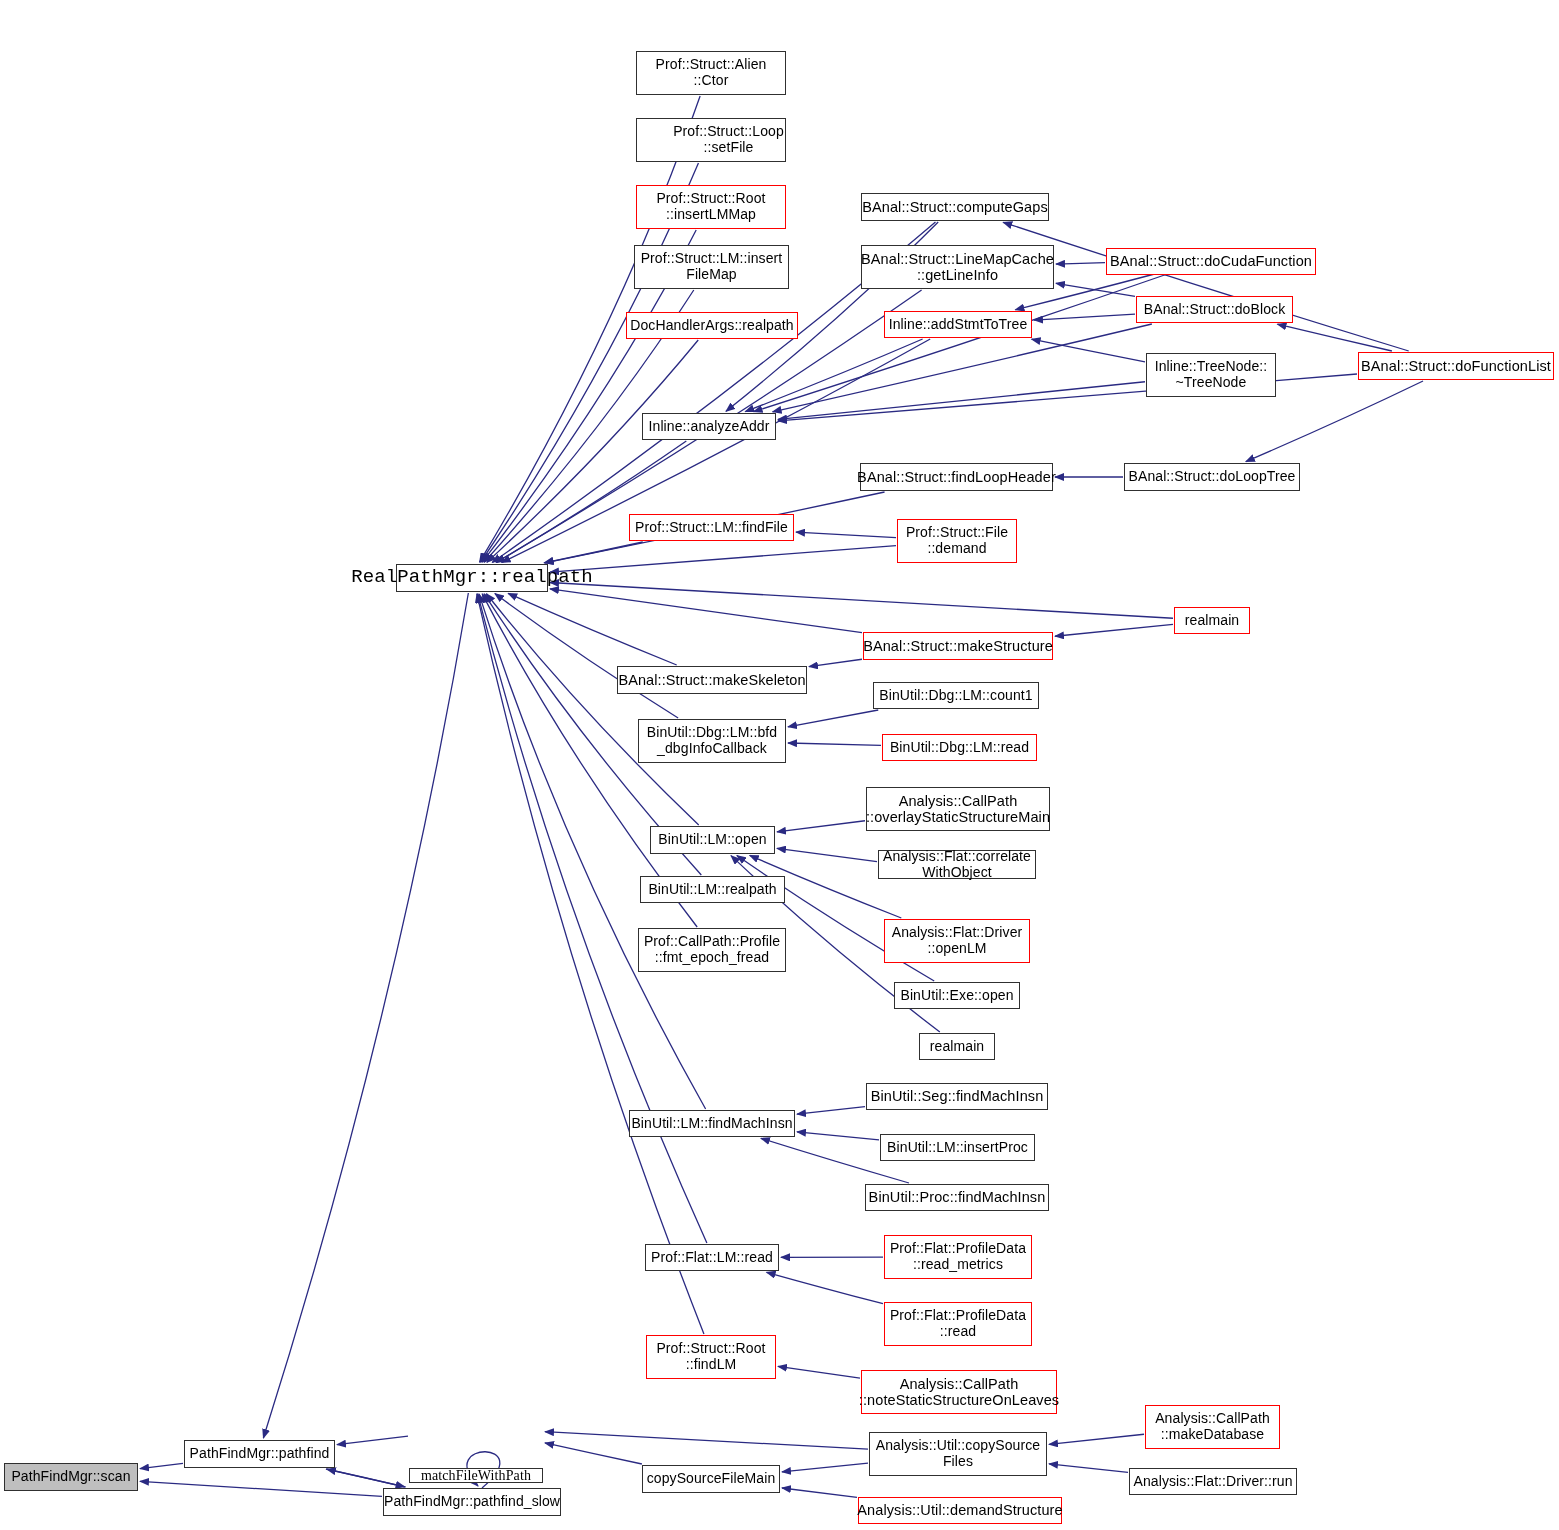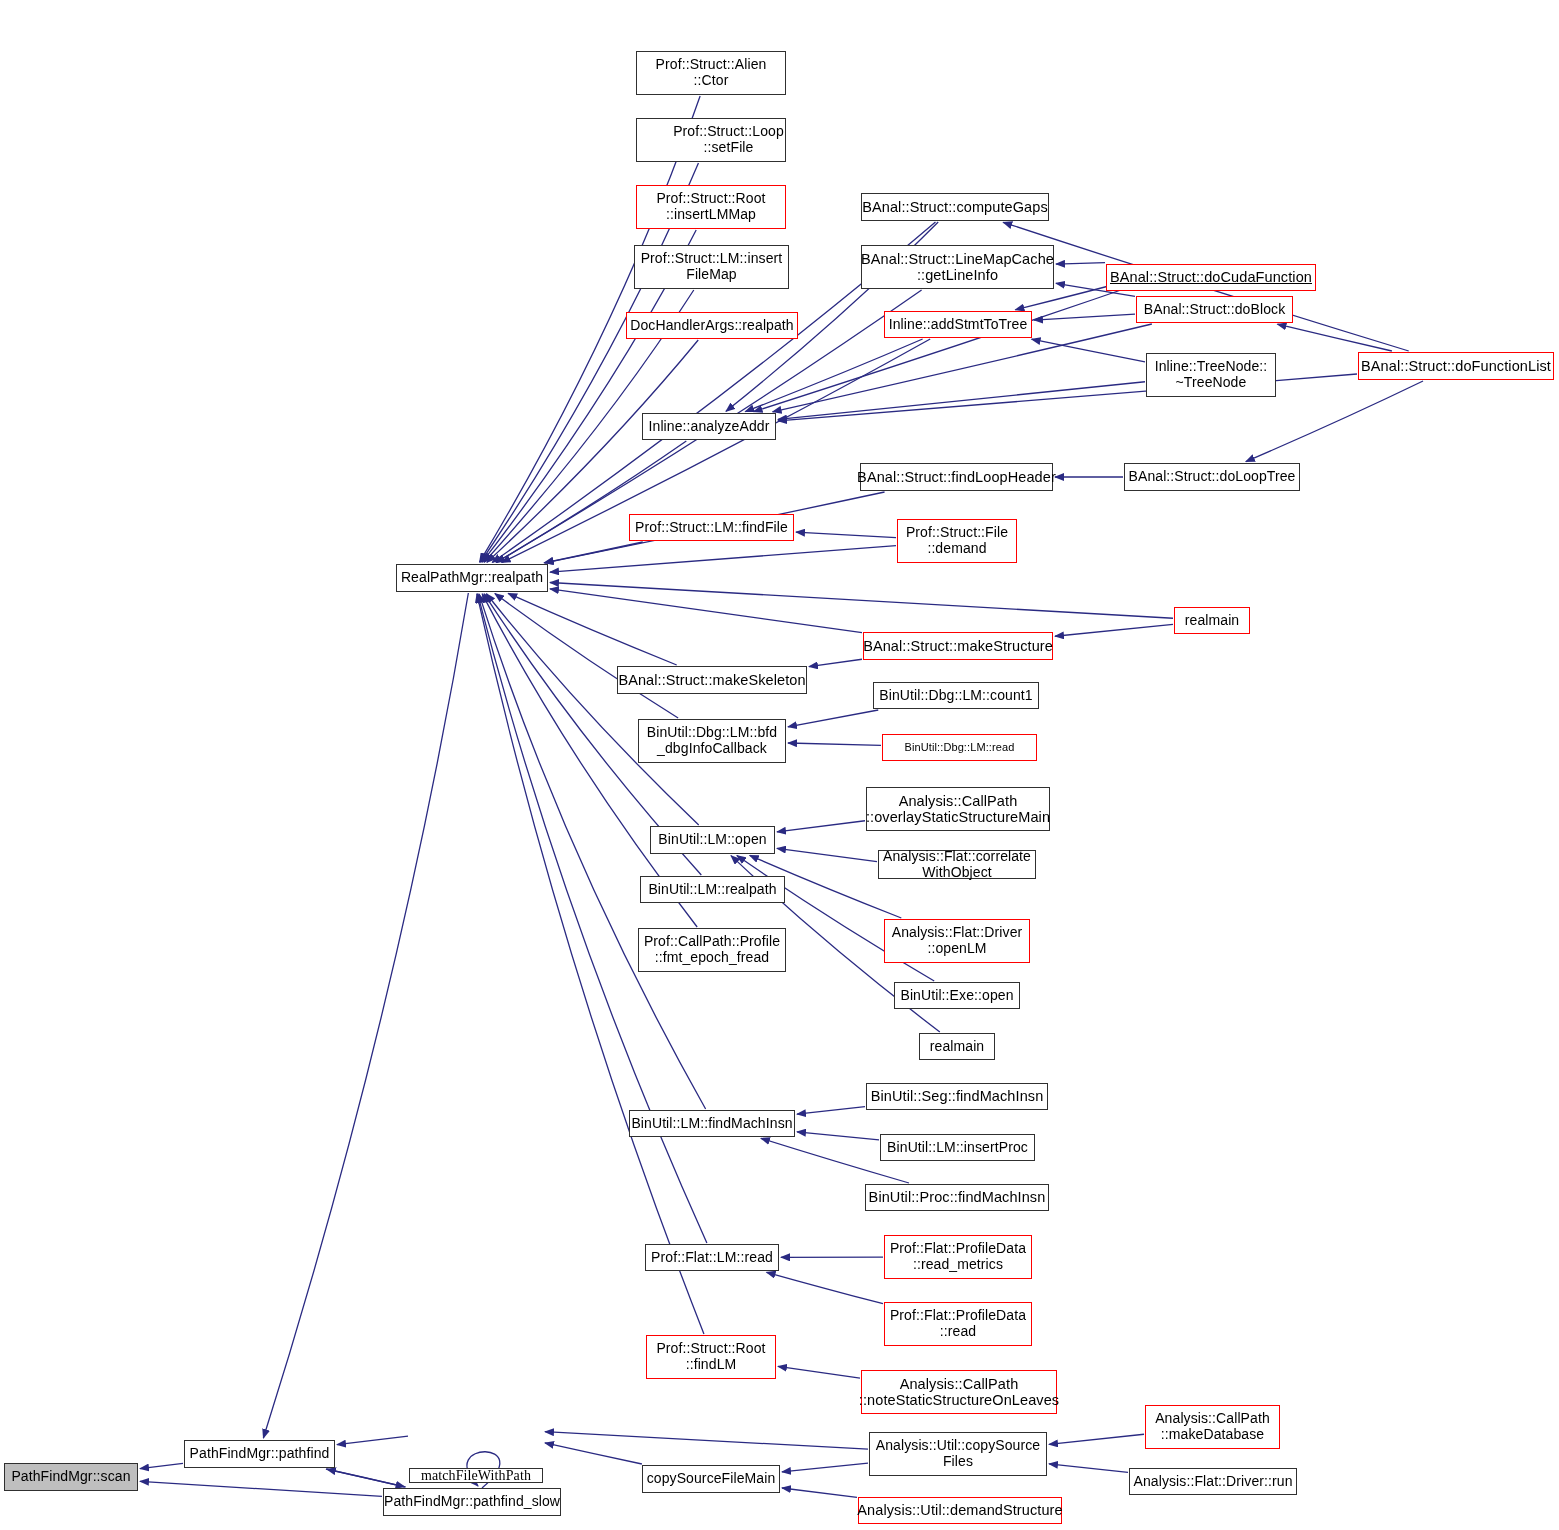--- a/index.html
+++ b/index.html
@@ -115,21 +115,21 @@
       <div class="node" style="left: 861px; top: 193px; width: 188px; height: 28px; text-align: center;">
         <span>BAnal::Struct::computeGaps</span>
       </div>
       <div class="node" style="left: 861px; top: 245px; width: 193px; height: 44px;">
         <span>BAnal::Struct::LineMapCache
 ::getLineInfo</span>
       </div>
       <div class="node red" style="left: 884px; top: 311px; width: 148px; height: 27px;">
         <span style="font-size: 14px;">Inline::addStmtToTree</span>
       </div>
-      <div class="node red" style="left: 1106px; top: 264px; width: 210px; height: 27px; text-decoration: underline;">
+      <div class="node red" style="left: 1106px; top: 248px; width: 210px; height: 27px;">
         <span>BAnal::Struct::doCudaFunction</span>
       </div>
       <div class="node red" style="left: 1136px; top: 296px; width: 157px; height: 27px;">
         <span style="font-size: 14px;">BAnal::Struct::doBlock</span>
       </div>
       <div class="node" style="left: 1146px; top: 353px; width: 130px; height: 44px;">
         <span style="font-size: 14px;">Inline::TreeNode::
 ~TreeNode</span>
       </div>
       <div class="node red" style="left: 1358px; top: 352px; width: 196px; height: 28px;">
@@ -145,40 +145,40 @@
         <span style="font-size: 14px;">BAnal::Struct::doLoopTree</span>
       </div>
       <div class="node red" style="left: 629px; top: 514px; width: 165px; height: 27px;">
         <span style="font-size: 14px;">Prof::Struct::LM::findFile</span>
       </div>
       <div class="node red" style="left: 897px; top: 519px; width: 120px; height: 44px;">
         <span style="font-size: 14px;">Prof::Struct::File
 ::demand</span>
       </div>
       <div class="node" style="left: 396px; top: 564px; width: 152px; height: 28px;">
-        <span style="font-size: 14px;">RealPathMgr::realpath</span>
+        <span style="font-size: 19px; font-family: Liberation Mono, monospace;">RealPathMgr::realpath</span>
       </div>
       <div class="node red" style="left: 1174px; top: 607px; width: 76px; height: 27px;">
         <span style="font-size: 14px;">realmain</span>
       </div>
       <div class="node red" style="left: 863px; top: 632px; width: 190px; height: 28px;">
         <span>BAnal::Struct::makeStructure</span>
       </div>
       <div class="node" style="left: 617px; top: 666px; width: 190px; height: 28px;">
         <span>BAnal::Struct::makeSkeleton</span>
       </div>
       <div class="node" style="left: 873px; top: 682px; width: 166px; height: 27px;">
         <span style="font-size: 14px;">BinUtil::Dbg::LM::count1</span>
       </div>
       <div class="node" style="left: 638px; top: 719px; width: 148px; height: 44px;">
         <span style="font-size: 14px;">BinUtil::Dbg::LM::bfd
 _dbgInfoCallback</span>
       </div>
       <div class="node red" style="left: 882px; top: 734px; width: 155px; height: 27px;">
-        <span style="font-size: 11px;">BinUtil::Dbg::LM::read</span>
+        <span style="font-size: 14px;">BinUtil::Dbg::LM::read</span>
       </div>
       <div class="node" style="left: 866px; top: 787px; width: 184px; height: 44px;">
         <span>Analysis::CallPath
 ::overlayStaticStructureMain</span>
       </div>
       <div class="node" style="left: 650px; top: 826px; width: 125px; height: 28px;">
         <span style="font-size: 14px;">BinUtil::LM::open</span>
       </div>
       <div class="node" style="left: 878px; top: 850px; width: 158px; height: 29px;">
         <span style="font-size: 14px;">Analysis::Flat::correlate

